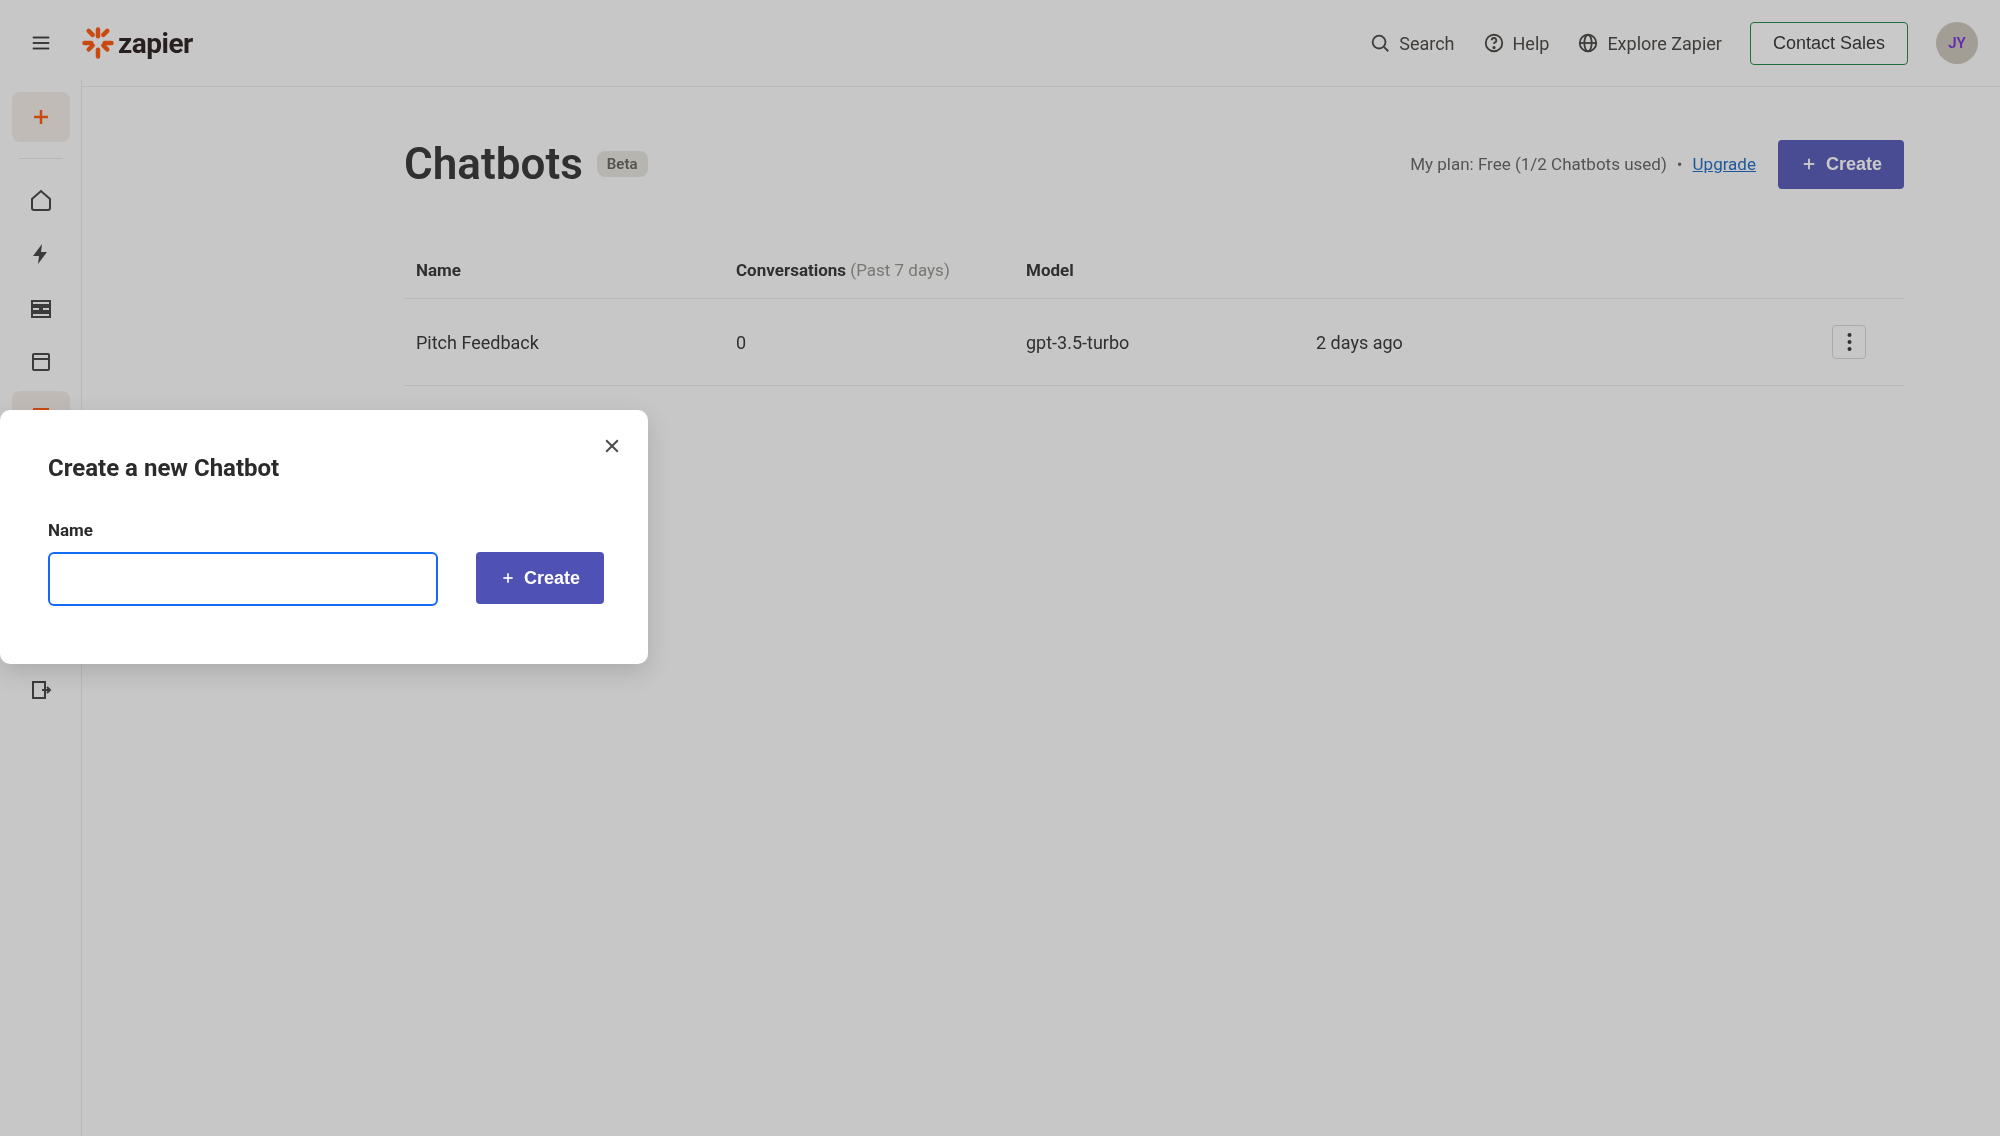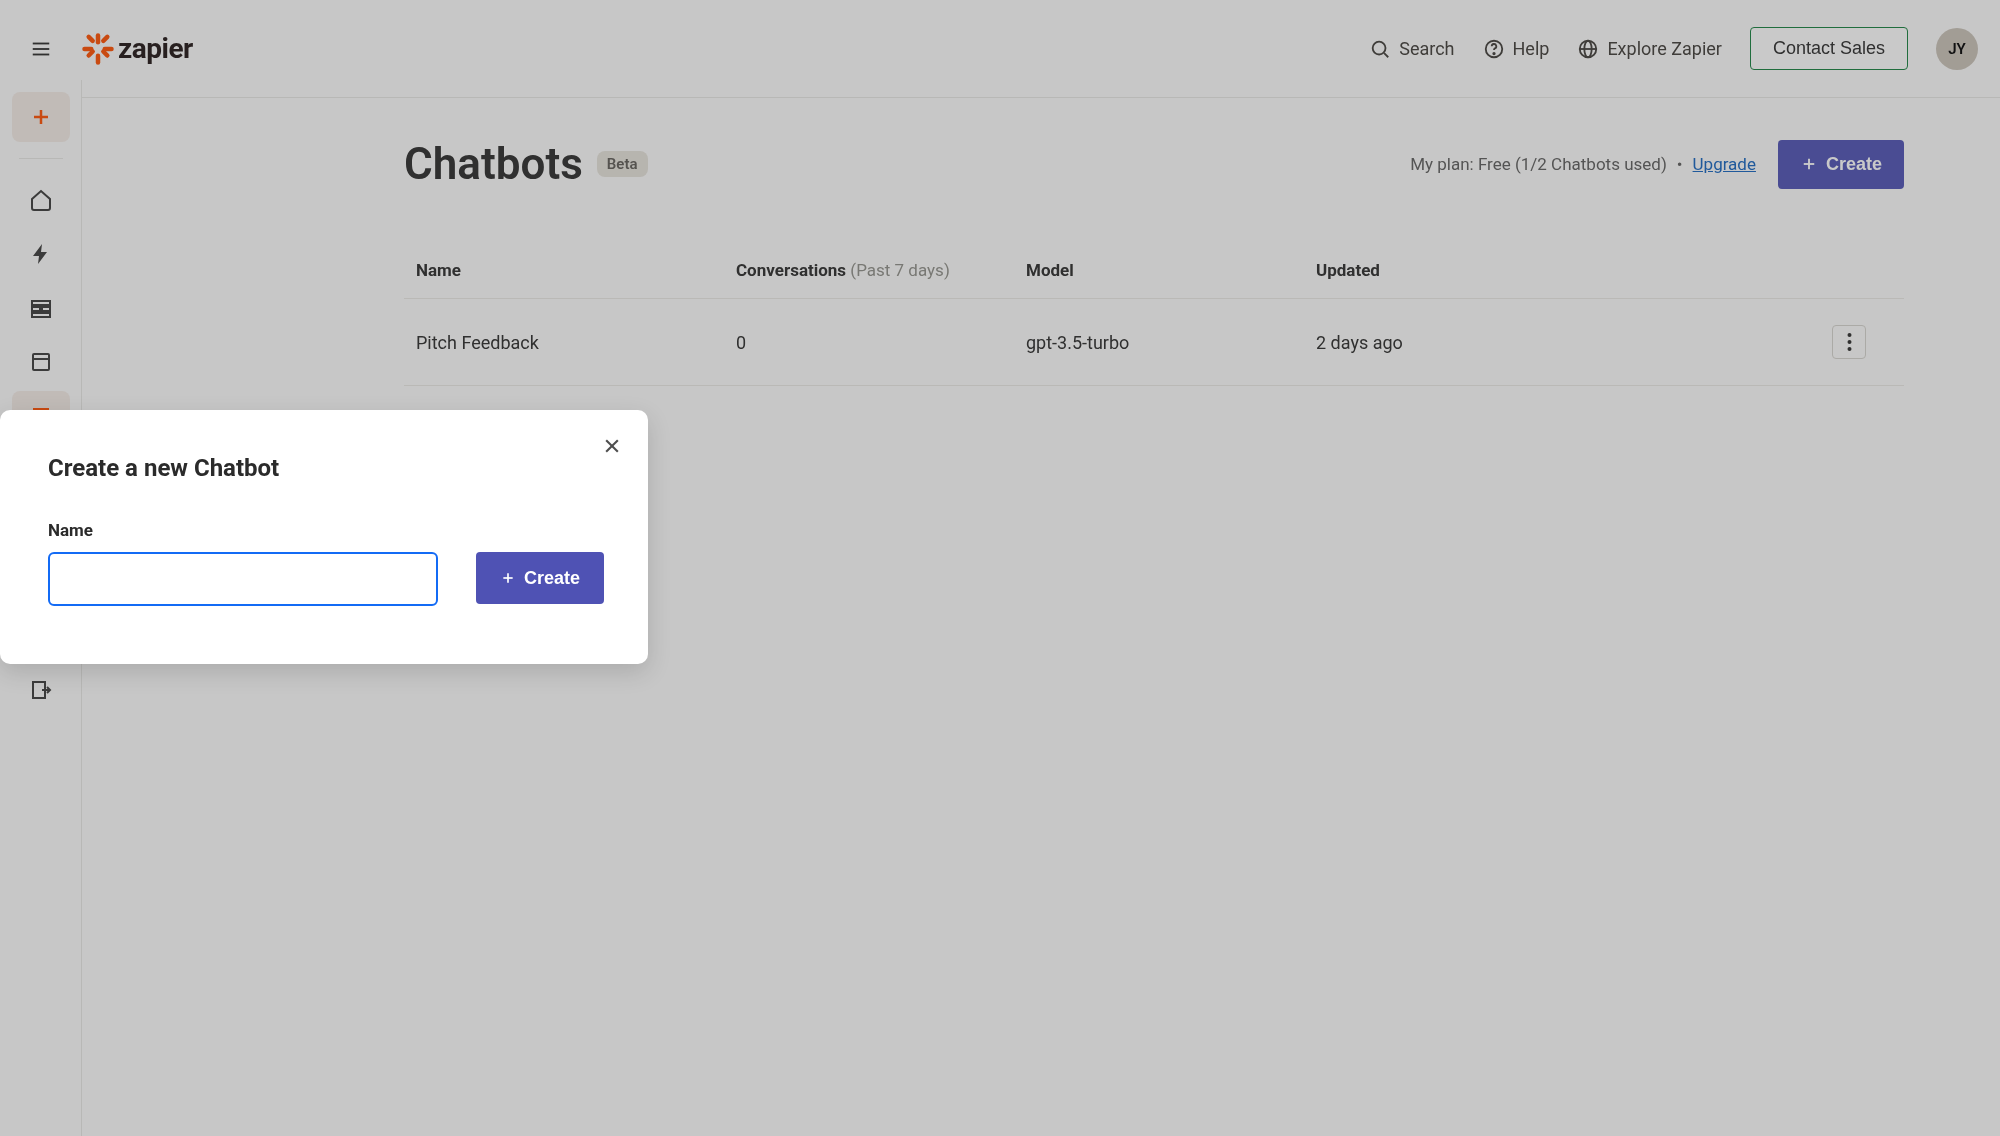--- a/index.html
+++ b/index.html
@@ -7,21 +7,21 @@
       font-family: -apple-system, BlinkMacSystemFont, "Segoe UI", Roboto, sans-serif;
       background: #fdfdfc;
       width: 2000px;
       height: 1136px;
       overflow: hidden;
       position: relative;
     }
 
     
     .top-header {
-      height: 98px;
+      height: 87px;
       background: #fdfdfc;
       border-bottom: 1px solid #e8e8e5;
       display: flex;
       align-items: center;
       padding: 0 22px;
     }
     .hamburger {
       width: 38px; height: 38px;
       display: flex; align-items: center; justify-content: center;
       cursor: pointer;
@@ -57,21 +57,21 @@
       padding: 10px 22px;
       font-size: 18px;
       color: #2b2b2b;
       background: #fff;
       cursor: pointer;
     }
     .avatar {
       width: 42px; height: 42px; border-radius: 50%;
       background: #c9c2b8;
       display: flex; align-items: center; justify-content: center;
-      color: #000000; font-weight: 600; font-size: 15px;
+      color: #6d28d9; font-weight: 600; font-size: 15px;
     }
 
     
     .sidebar {
       position: absolute;
       top: 80px; left: 0; bottom: 0;
       width: 82px;
       background: #fdfdfc;
       border-right: 1px solid #e8e8e5;
       display: flex; flex-direction: column;
@@ -353,21 +353,20 @@
   </div>
 
   <div class="table">
     <div class="table-head">
       <div class="th">Name</div>
       <div class="th">
         <span>Conversations</span>
         <span class="sub">(Past 7 days)</span>
       </div>
       <div class="th">Model</div>
-      <div class="th">Updated</div>
       <div></div>
     </div>
     <div class="table-row">
       <div class="td">Pitch Feedback</div>
       <div class="td">0</div>
       <div class="td">gpt-3.5-turbo</div>
       <div class="td">2 days ago</div>
       <div class="row-actions">
         <svg viewBox="0 0 4 18" fill="#2b2b2b">
             <circle cx="2" cy="2" r="2"></circle>

